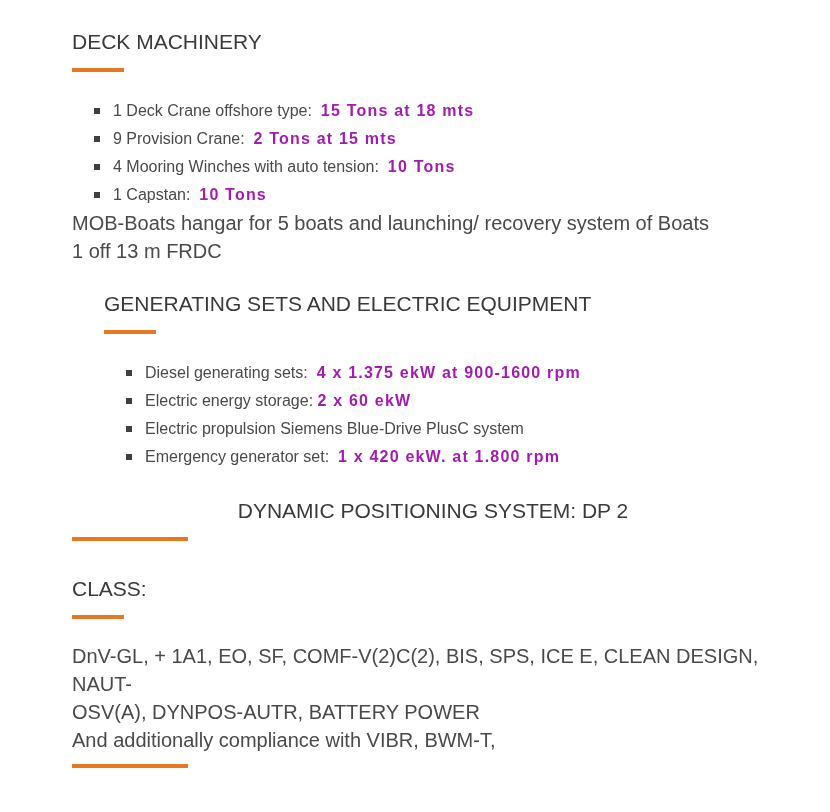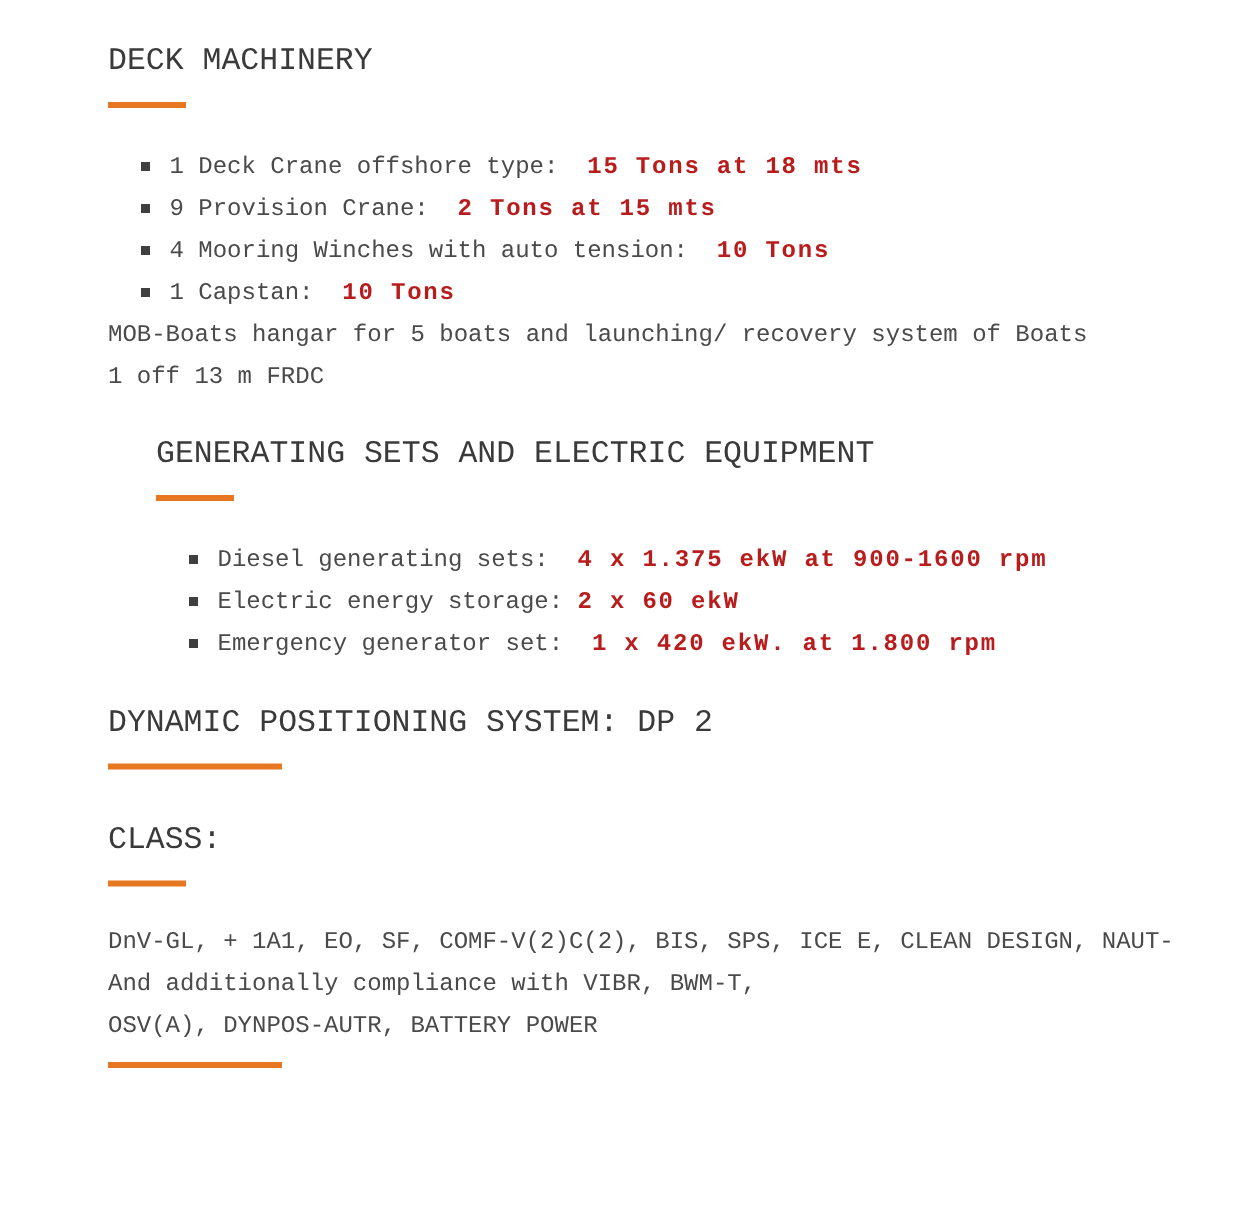--- a/index.html
+++ b/index.html
@@ -10,21 +10,21 @@
   body {
     width: 830px;
     height: 812px;
     overflow: hidden;
   }
   .page {
     box-sizing: border-box;
     width: 830px;
     height: 812px;
     padding: 30px 36px 0 72px;
-    font-family: Liberation Mono, monospace;
+    font-family: Liberation Sans, sans-serif;
     color: #4a4a4a;
   }
   .title {
     margin: 0;
     font-size: 21px;
     line-height: 23px;
     font-weight: 400;
     color: #3a3a3a;
     letter-spacing: 0;
   }
@@ -52,31 +52,31 @@
   .bullet {
     position: absolute;
     left: 22px;
     top: 11px;
     width: 6px;
     height: 6px;
     background: #3f3f3f;
   }
   .spec-value {
     font-weight: 700;
-    color: #b91c1c;
+    color: #a21caf;
     letter-spacing: 1.2px;
   }
   .para {
     margin: 0;
-    font-size: 16px;
+    font-size: 20px;
     line-height: 28px;
     white-space: pre-wrap;
   }
   .sec-generating { margin-top: 27px; margin-left: 32px; }
-  .sec-dp         { margin-top: 28px; }
+  .sec-dp         { margin-top: 28px; text-align: center; }
   .sec-class      { margin-top: 36px; }
   .class-text     { margin-top: 23px; }
 </style>
 </head>
 <body>
 
 <div class="page">
 
   <section>
     <h2 class="title">DECK MACHINERY</h2>
@@ -90,33 +90,34 @@
     <p class="para">MOB-Boats hangar for 5 boats and launching/ recovery system of Boats</p>
     <p class="para">1 off 13 m FRDC</p>
   </section>
 
   <section class="sec-generating">
     <h2 class="title">GENERATING SETS AND ELECTRIC EQUIPMENT</h2>
     <div class="rule rule-short"></div>
     <ul class="spec-list">
       <li><span class="bullet"></span><span class="spec-label">Diesel generating sets:  </span><span class="spec-value">4 x 1.375 ekW at 900-1600 rpm</span></li>
       <li><span class="bullet"></span><span class="spec-label">Electric energy storage: </span><span class="spec-value">2 x 60 ekW</span></li>
+      <li><span class="bullet"></span><span class="spec-label">Electric propulsion Siemens Blue-Drive PlusC system</span><span class="spec-value"></span></li>
       <li><span class="bullet"></span><span class="spec-label">Emergency generator set:  </span><span class="spec-value">1 x 420 ekW. at 1.800 rpm</span></li>
     </ul>
   </section>
 
   <section class="sec-dp">
     <h2 class="title">DYNAMIC POSITIONING SYSTEM: DP 2</h2>
     <div class="rule rule-long"></div>
   </section>
 
   <section class="sec-class">
     <h2 class="title">CLASS:</h2>
     <div class="rule rule-short"></div>
     <div class="class-text">
       <p class="para">DnV-GL, + 1A1, EO, SF, COMF-V(2)C(2), BIS, SPS, ICE E, CLEAN DESIGN, NAUT-</p>
+      <p class="para">OSV(A), DYNPOS-AUTR, BATTERY POWER</p>
       <p class="para">And additionally compliance with VIBR, BWM-T,</p>
-      <p class="para">OSV(A), DYNPOS-AUTR, BATTERY POWER</p>
     </div>
     <div class="rule rule-long rule-final"></div>
   </section>
 
 </div>
 
 </body></html>

